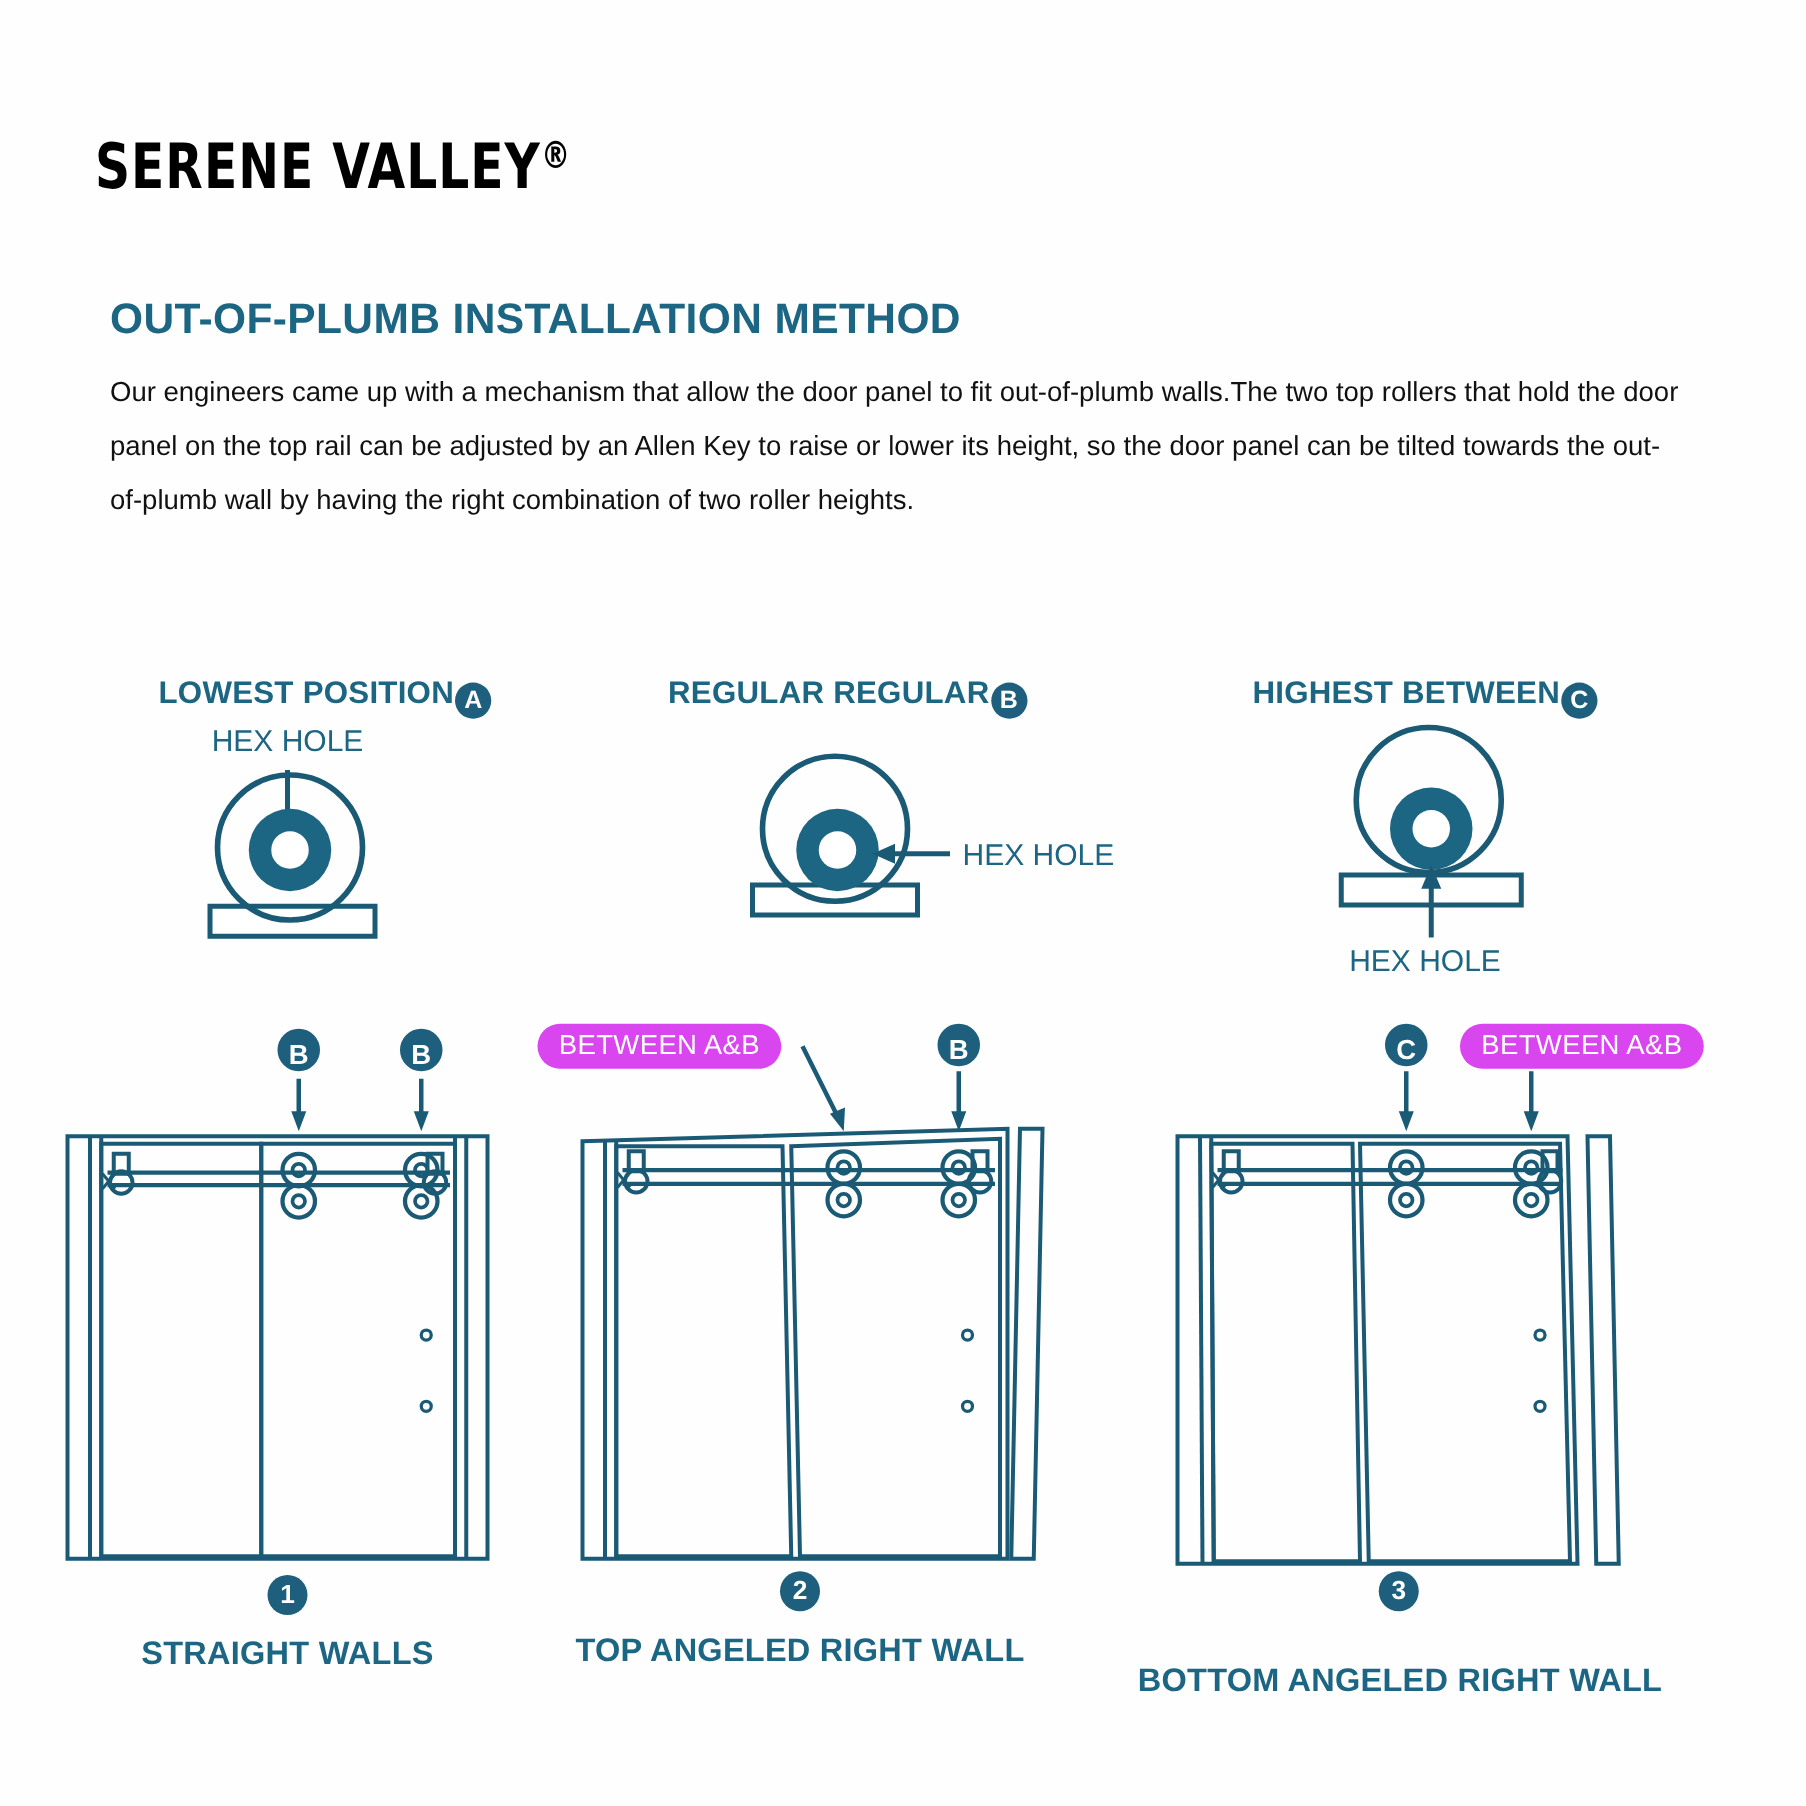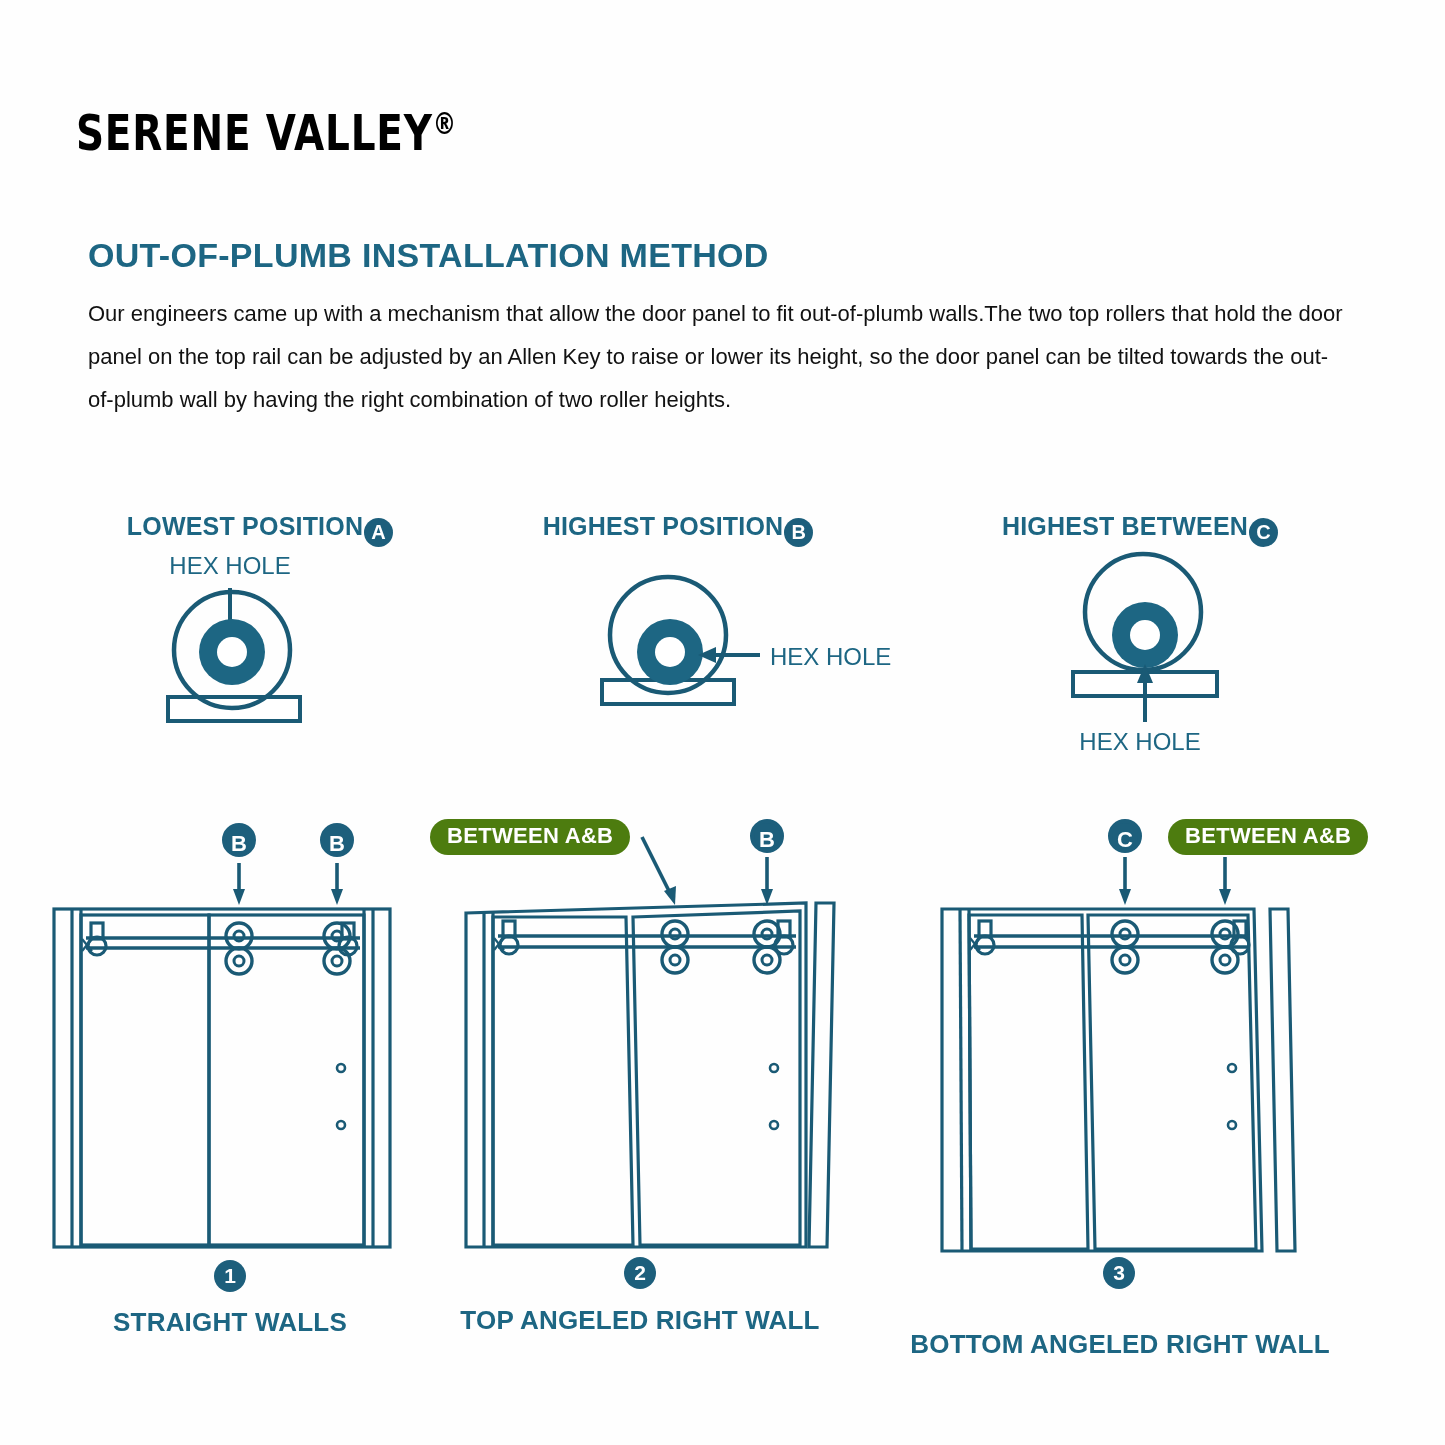--- a/index.html
+++ b/index.html
@@ -61,21 +61,21 @@
     font-size: 22px;
     line-height: 43px;
     color: #111111;
     font-weight: 400;
   }
 
   
   .rollers {
     position: absolute;
     left: 0;
-    top: 500px;
+    top: 528px;
     width: 1295px;
     height: 290px;
   }
   .roller-card {
     position: absolute;
     top: 0;
     height: 290px;
   }
   .rc-title {
     position: absolute;
@@ -145,25 +145,25 @@
     border-radius: 50%;
     background: #1d5f7c;
     color: #ffffff;
     font-size: 21px;
     line-height: 32px;
     text-align: center;
     font-weight: 700;
   }
   .pill {
     position: absolute;
-    background: #4d7c0f;
+    background: #d946ef;
     color: #ffffff;
     border-radius: 18px;
     font-size: 22px;
-    font-weight: 700;
+    font-weight: 400;
     padding: 5px 17px 7px 17px;
     letter-spacing: 0.3px;
     white-space: nowrap;
     height: 24px;
     line-height: 24px;
   }
   .circ-badge {
     position: absolute;
     width: 34px;
     height: 34px;
@@ -212,21 +212,21 @@
 
         <circle cx="172" cy="150" r="58" fill="none" stroke="#1a5a75" stroke-width="4.5"></circle>
 
         <circle cx="172" cy="152" r="33" fill="#1d6683"></circle>
         <circle cx="172" cy="152" r="15" fill="#ffffff"></circle>
       </svg>
     </div>
 
     <div class="roller-card" style="left:498px; width:420px;">
       <div class="rc-title" style="width:360px;">
-        <span>HIGHEST POSITION</span><span class="badge-inline">B</span>
+        <span>REGULAR REGULAR</span><span class="badge-inline">B</span>
       </div>
       <div class="rc-sub" style="left:272px; top:143px;">HEX HOLE</div>
       <svg class="rc-svg" width="420" height="290" viewBox="0 0 420 290">
 
         <rect x="104" y="180" width="132" height="24" fill="#ffffff" stroke="#1a5a75" stroke-width="4"></rect>
 
         <circle cx="170" cy="135" r="58" fill="none" stroke="#1a5a75" stroke-width="4.5"></circle>
 
         <circle cx="172" cy="152" r="33" fill="#1d6683"></circle>
         <circle cx="172" cy="152" r="15" fill="#ffffff"></circle>

